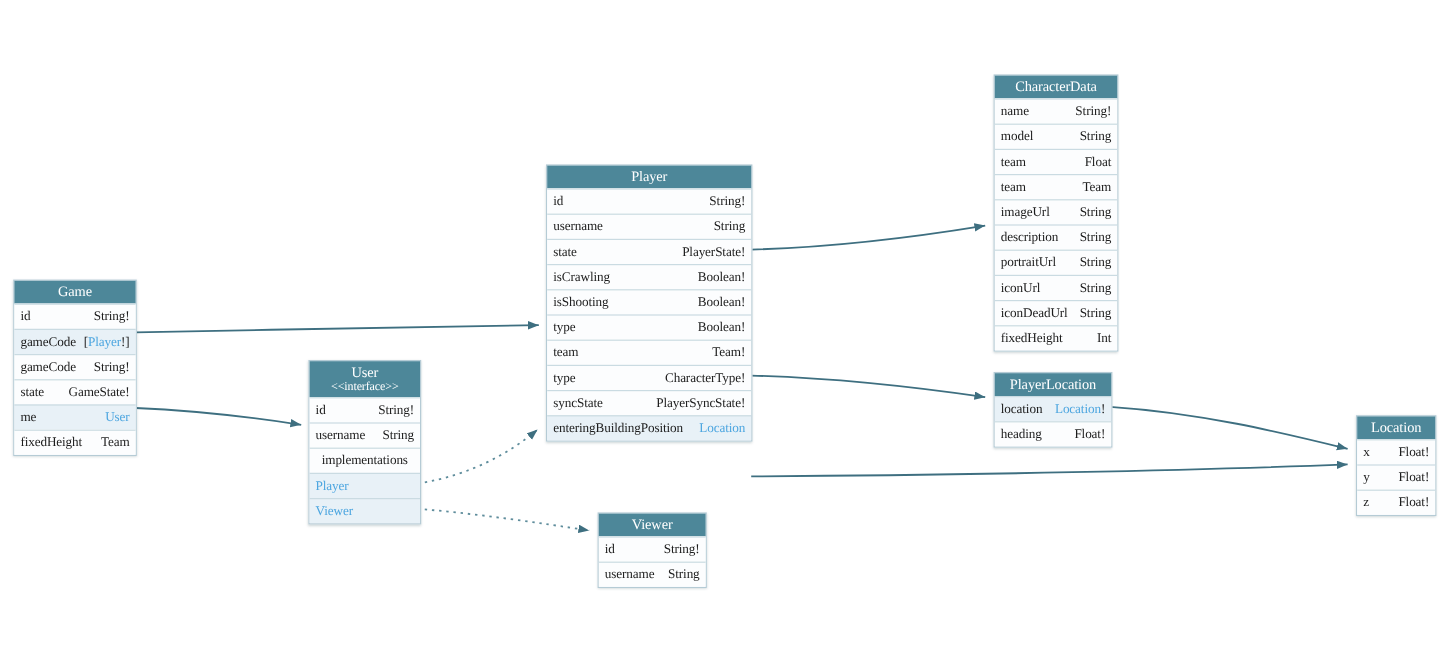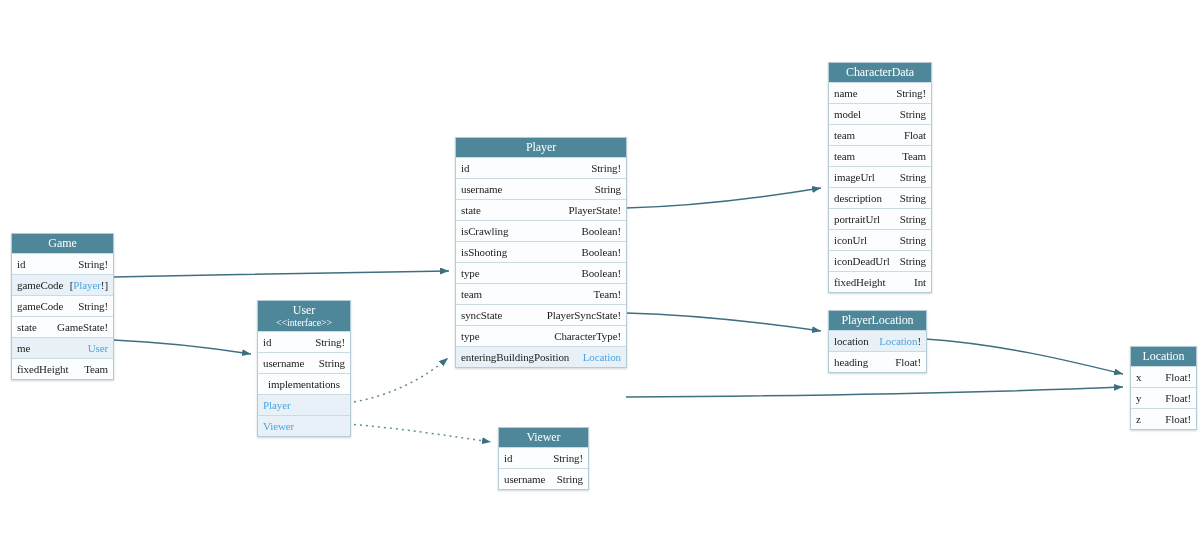--- a/index.html
+++ b/index.html
@@ -120,26 +120,26 @@
         </div>
         <div class="trow">
           <span class="fname">type</span>
           <span class="ftype"><span>Boolean!</span></span>
         </div>
         <div class="trow">
           <span class="fname">team</span>
           <span class="ftype"><span>Team!</span></span>
         </div>
         <div class="trow">
+          <span class="fname">type</span>
+          <span class="ftype"><span>CharacterType!</span></span>
+        </div>
+        <div class="trow">
           <span class="fname">syncState</span>
           <span class="ftype"><span>PlayerSyncState!</span></span>
-        </div>
-        <div class="trow">
-          <span class="fname">type</span>
-          <span class="ftype"><span>CharacterType!</span></span>
         </div>
         <div class="trow hl">
           <span class="fname">enteringBuildingPosition</span>
           <span class="ftype"><span class="link">Location</span></span>
         </div>
       </div>
       <div class="gql-table" style="left: 498px; top: 427px; width: 89px;">
         <div class="thead">
           <div>Viewer</div>
         </div>

